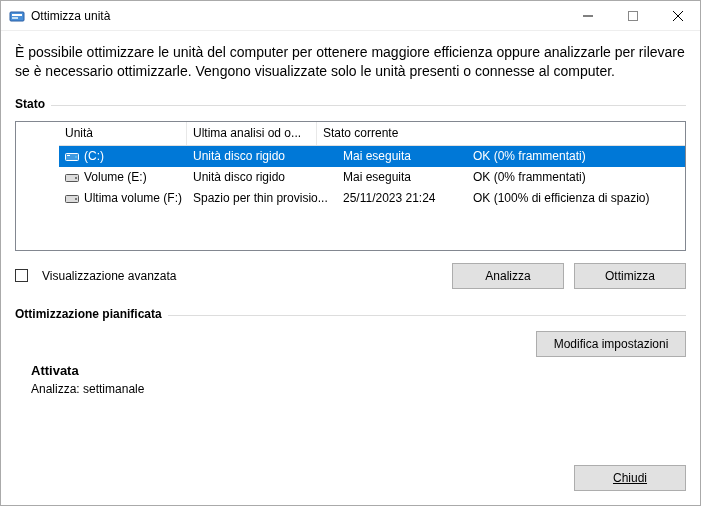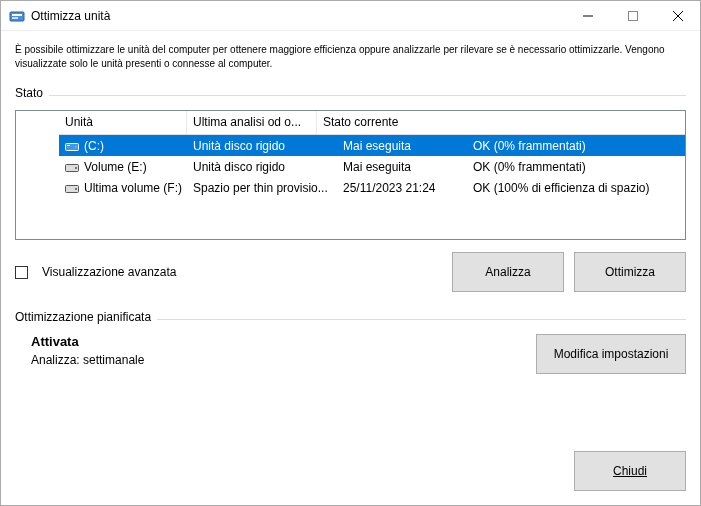--- a/index.html
+++ b/index.html
@@ -3,45 +3,45 @@
 <meta charset="utf-8">
 <style>
 * { box-sizing: border-box; margin: 0; padding: 0; }
 body { font-family: "Segoe UI", Tahoma, sans-serif; font-size: 12px; color: #000; background: #fff; width: 701px; height: 506px; border: 1px solid #aaa; display: flex; flex-direction: column; }
 .titlebar { height: 30px; display: flex; align-items: center; padding: 0 0 0 8px; background: #fff; border-bottom: 1px solid #eee; }
 .titlebar .icon { width: 16px; height: 16px; margin-right: 6px; }
 .titlebar .title { flex: 1; font-size: 12px; }
 .winbtns { display: flex; height: 100%; }
 .winbtn { width: 45px; display: flex; align-items: center; justify-content: center; font-size: 14px; color: #333; }
 .content { padding: 12px 14px; flex: 1; display: flex; flex-direction: column; }
-.desc { font-size: 10px; line-height: 1.35; margin-bottom: 16px; }
+.desc { font-size: 14px; line-height: 1.35; margin-bottom: 16px; }
 .section-label { font-size: 12px; margin-bottom: 4px; }
-.section-line { display: flex; align-items: center; margin-bottom: 6px; }
+.section-line { display: flex; align-items: center; margin-bottom: 6px; font-weight: bold; }
 .section-line .hr { flex: 1; height: 1px; background: #ddd; margin-left: 6px; }
 .tablewrap { border: 1px solid #828790; height: 130px; overflow: hidden; margin-bottom: 12px; padding-left: 43px; }
 .thead { display: flex; background: #fff; border-bottom: 1px solid #e0e0e0; height: 24px; }
 .th { padding: 4px 6px; font-size: 12px; border-right: 1px solid #e8e8e8; white-space: nowrap; overflow: hidden; text-overflow: ellipsis; }
 .th:last-child { border-right: none; }
 .c1 { width: 128px; }
 .c2 { width: 150px; }
 .c3 { width: 130px; }
 .c4 { flex: 1; }
 .trow { display: flex; height: 21px; align-items: center; }
 .trow.selected { background: #0078d7; color: #fff; }
 .td { padding: 2px 6px; font-size: 12px; white-space: nowrap; overflow: hidden; text-overflow: ellipsis; display: flex; align-items: center; }
 .drive-icon { width: 14px; height: 12px; margin-right: 5px; flex-shrink: 0; }
 .row-actions { display: flex; align-items: center; margin-bottom: 18px; }
 .checkbox-wrap { display: flex; align-items: center; gap: 14px; }
 .checkbox-box { width: 13px; height: 13px; border: 1px solid #333; background: #fff; }
 .spacer { flex: 1; }
-.btn { min-width: 112px; height: 40px; border: 1px solid #adadad; background: #e1e1e1; font-size: 12px; display: flex; align-items: center; justify-content: center; padding: 2px 12px; margin-left: 10px; }
+.btn { min-width: 112px; height: 26px; border: 1px solid #adadad; background: #e1e1e1; font-size: 12px; display: flex; align-items: center; justify-content: center; padding: 2px 12px; margin-left: 10px; }
 .sched { margin-left: 16px; }
 .sched-row { display: flex; }
 .sched-info { flex: 1; }
-.sched-title { font-weight: 600; font-size: 13px; margin-bottom: 4px; }
+.sched-title { font-weight: 600; font-size: 13px; margin-bottom: 4px; margin-top: 32px; }
 .sched-text { font-size: 12px; margin-bottom: 6px; }
 .footer { padding: 10px 14px 14px; display: flex; justify-content: flex-end; text-decoration: underline; }
 </style>
 </head>
 <body>
 
 <div class="titlebar">
   <span class="icon">
     <svg width="16" height="16" viewBox="0 0 16 16">
       <rect x="1" y="4" width="14" height="9" rx="1" fill="#4a90d9" stroke="#2b5fa4"></rect>

